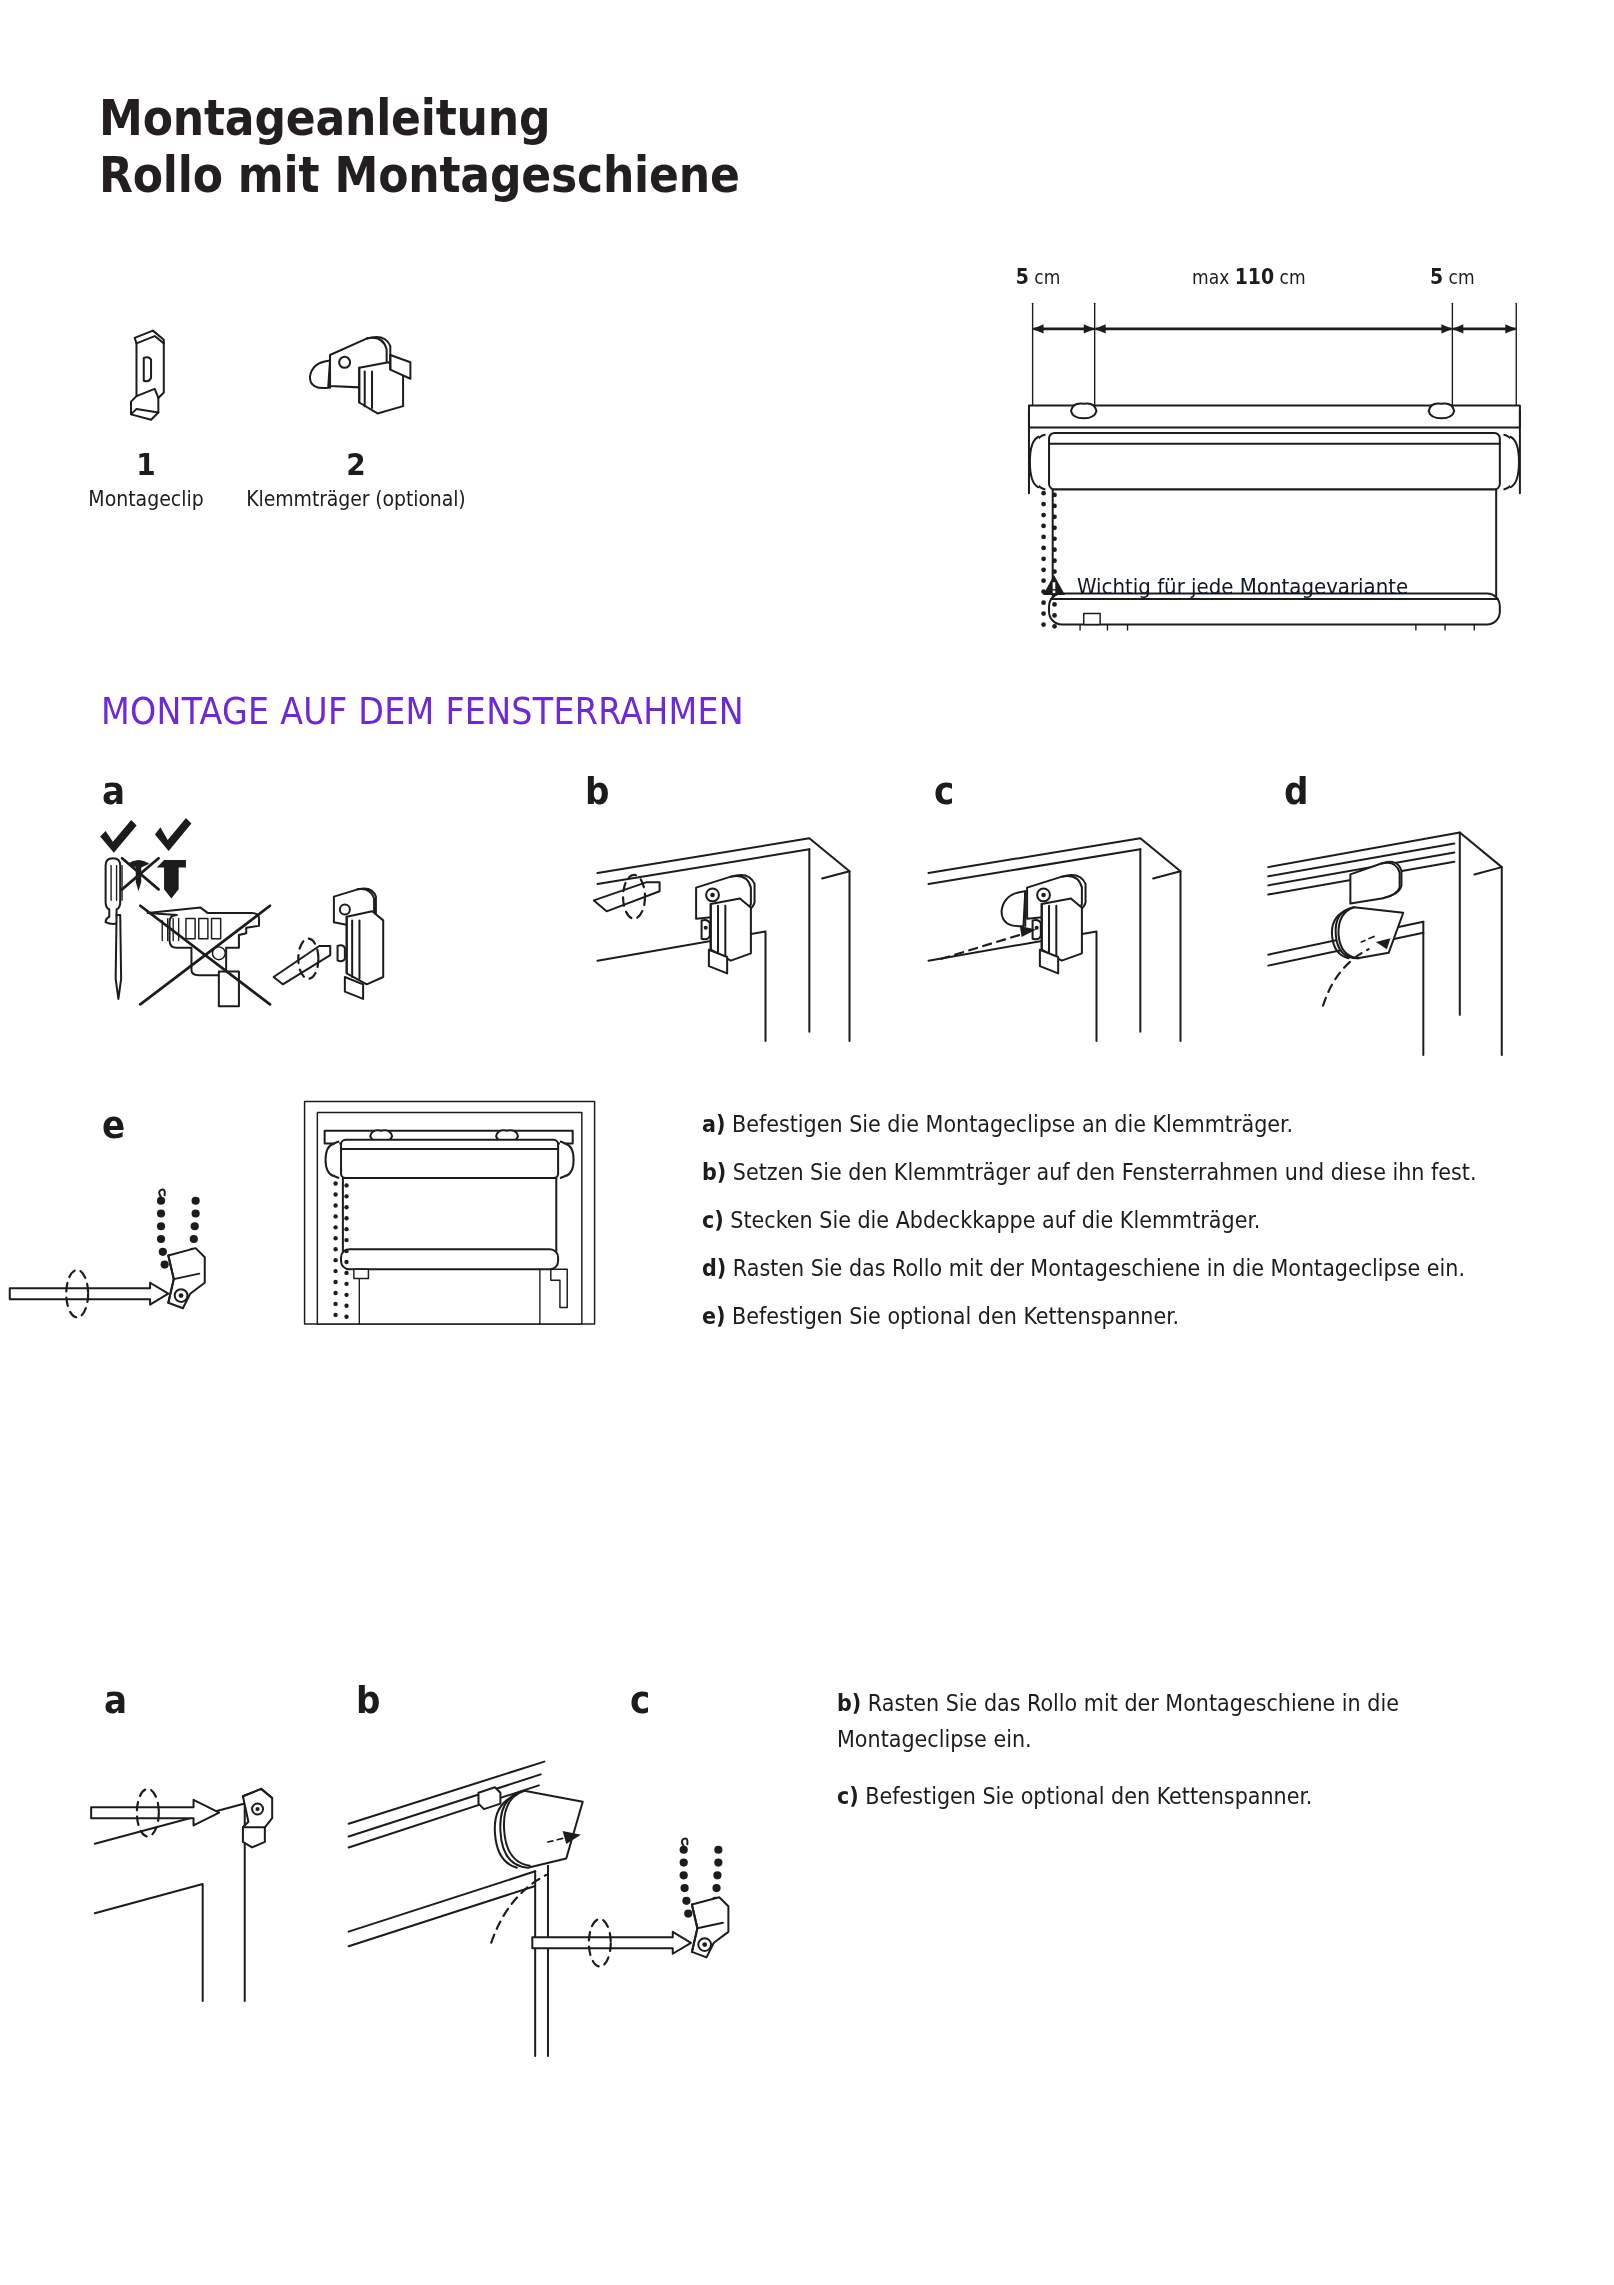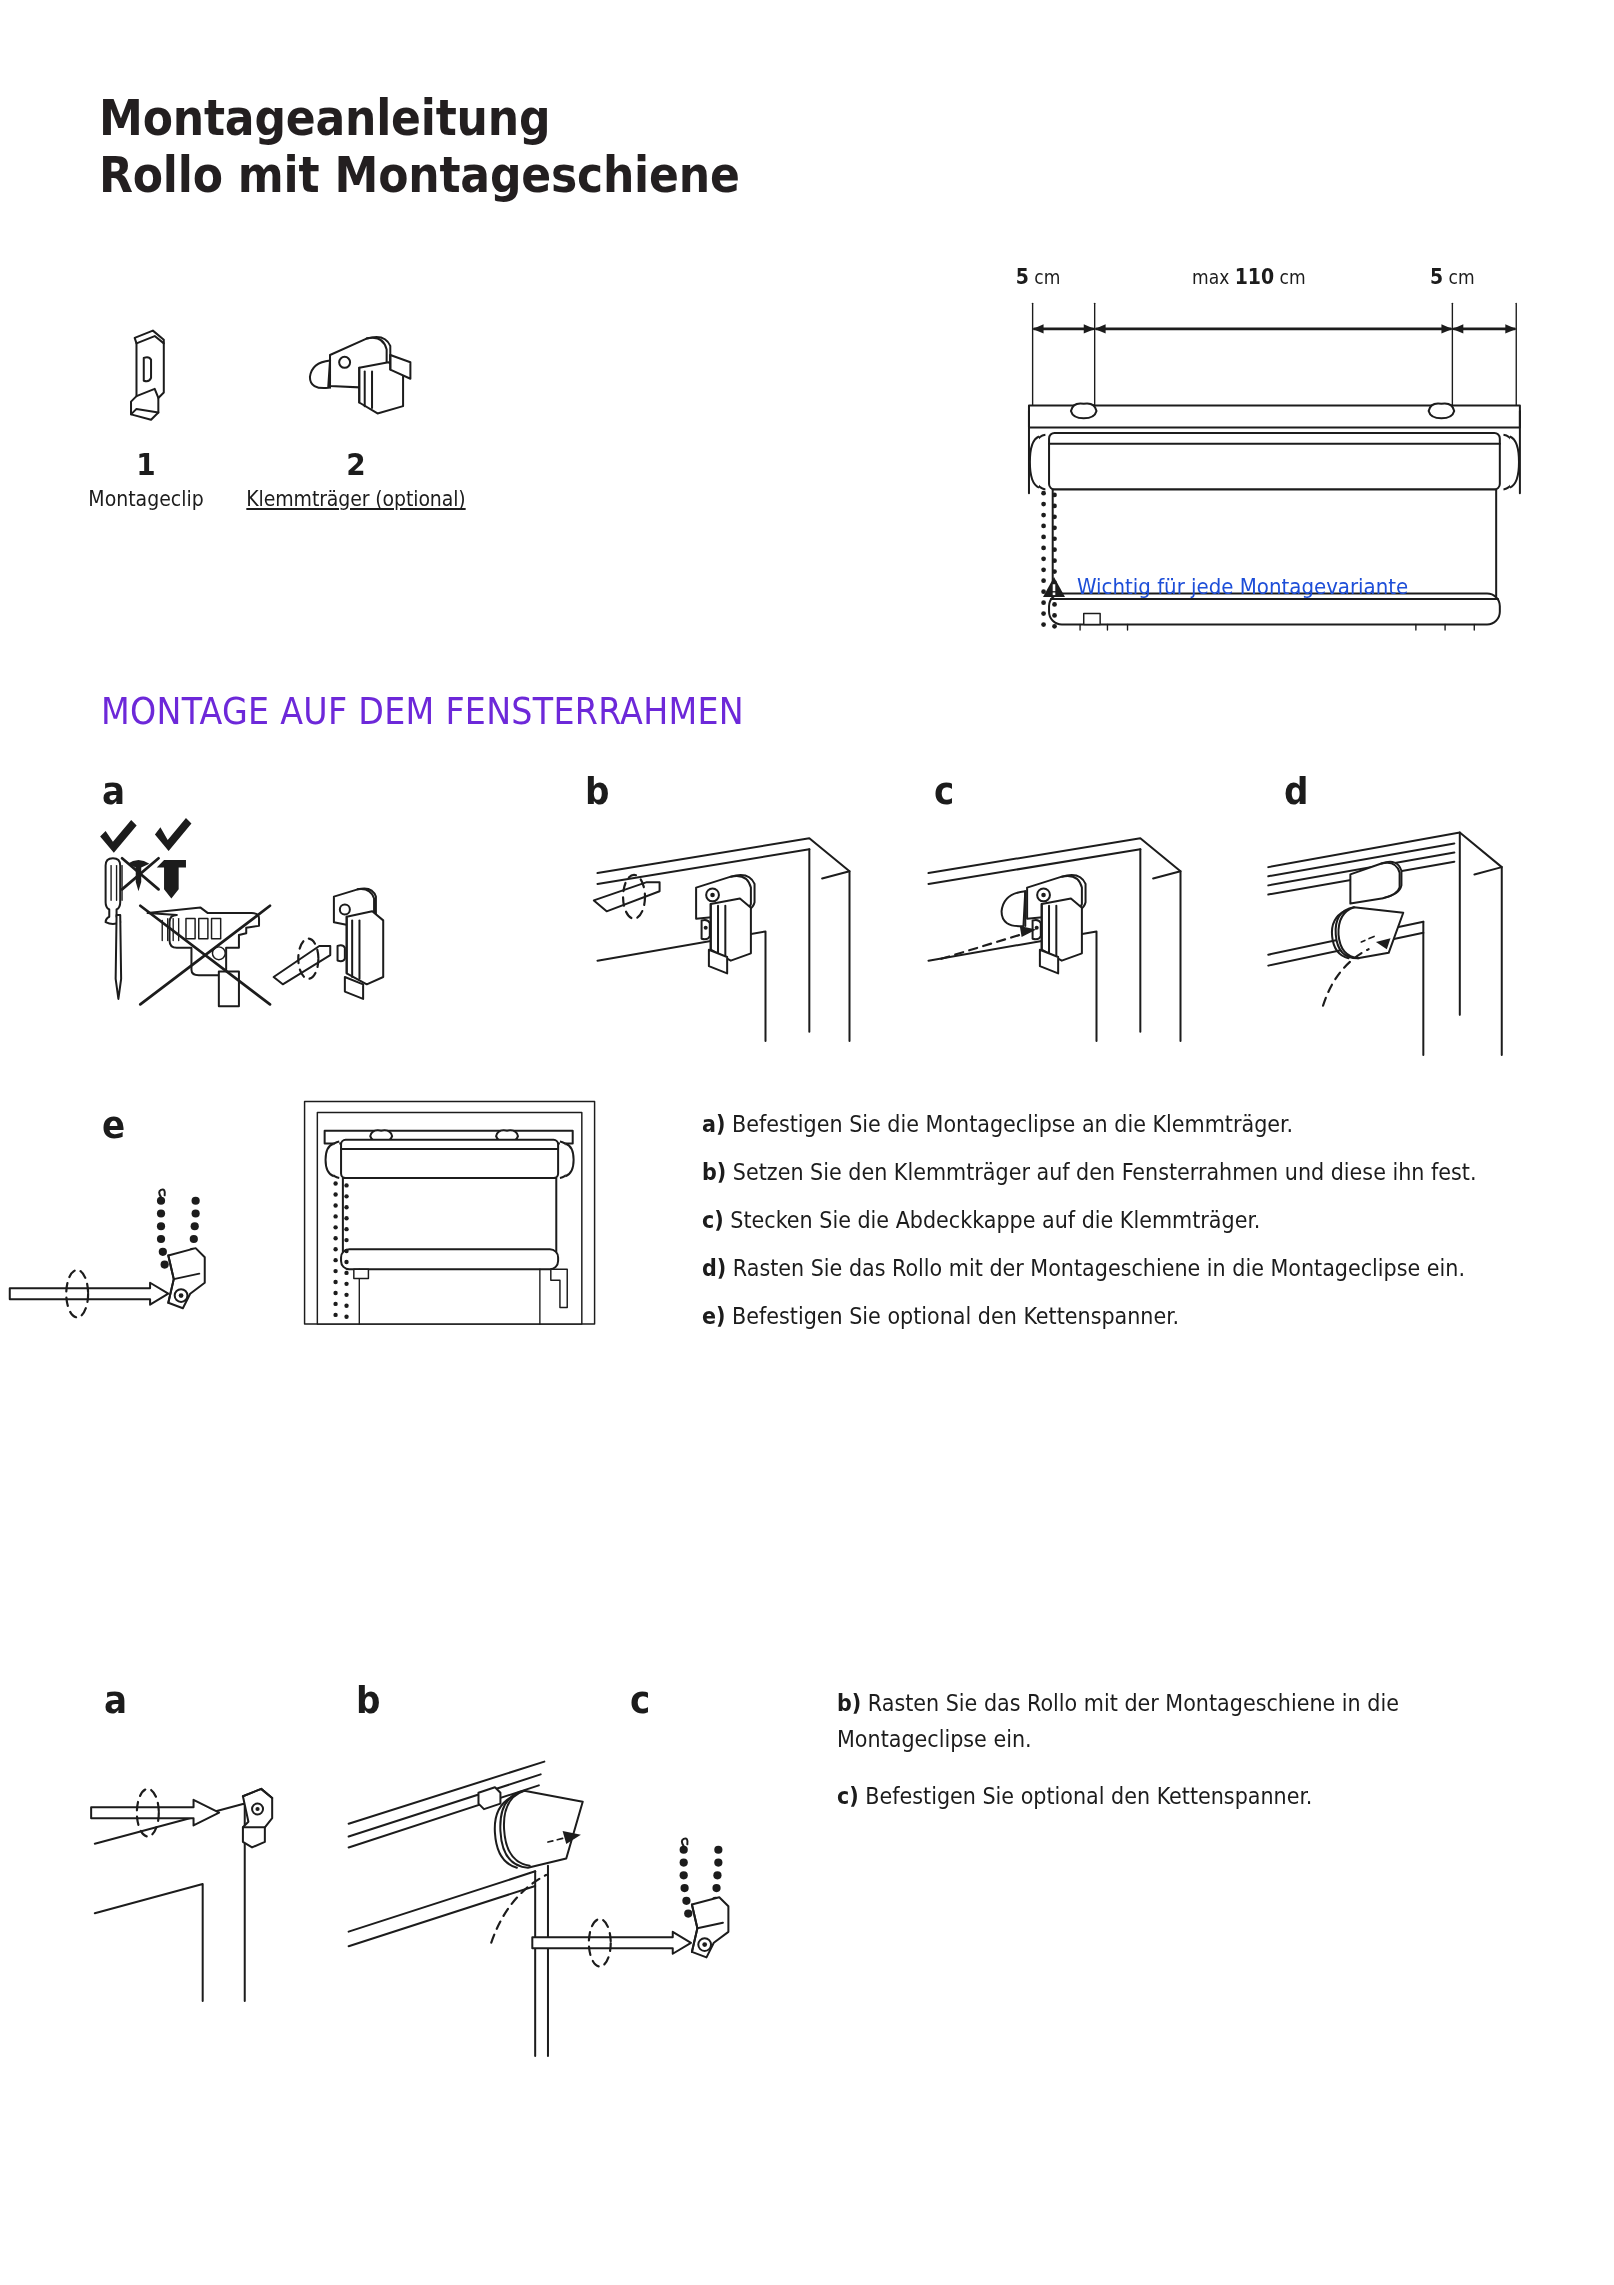--- a/index.html
+++ b/index.html
@@ -22,35 +22,35 @@
   }
   #doc-title .l2 { display:block; }
 
   
   .part-col { text-align:center; }
   #part-1 { left:82px; top:320px; width:128px; }
   #part-2 { left:219px; top:320px; width:274px; }
   .part-art { height:110px; display:flex; align-items:flex-end; justify-content:center; }
   .part-num { font-size:31px; font-weight:700; margin-top:16.4px; color:#1c1c1c; }
   .part-label { font-size:21px; margin-top:5px; white-space:nowrap; color:#1c1c1c; }
-  #part-2 .part-label { letter-spacing:-0.1px;text-decoration:underline; }
+  #part-2 .part-label { letter-spacing:-0.1px; }
 
   
   #dim-diagram { left:1023px; top:265px; width:512px; height:365px; }
   .dim-label { position:absolute; font-size:19px; white-space:nowrap; color:#1c1c1c; }
   .dim-label b { font-weight:700; font-size:21px; }
   #dim-left  { left:-7.3px;  top:0px; }
   #dim-mid   { left:169px; top:0px; }
   #dim-right { left:407px; top:0px; }
 
   
   #warning-note {
     left:1042px; top:574px;
-    display:flex; align-items:center; gap:11px;
-    font-size:22px; color:#1d4ed8; white-space:nowrap;
+    display:flex; gap:11px;
+    font-size:22px; color:#0f172a; white-space:nowrap;
   }
   #warning-note .tri { flex:0 0 auto; }
 
   
   .section-heading {
     font-size:37px; font-weight:400; letter-spacing:0.3px;
     color:#6d28d9; white-space:nowrap;
   }
   #heading-frame { left:101px; top:690px; }
   #heading-wall  { left:101px; top:1567px; }

